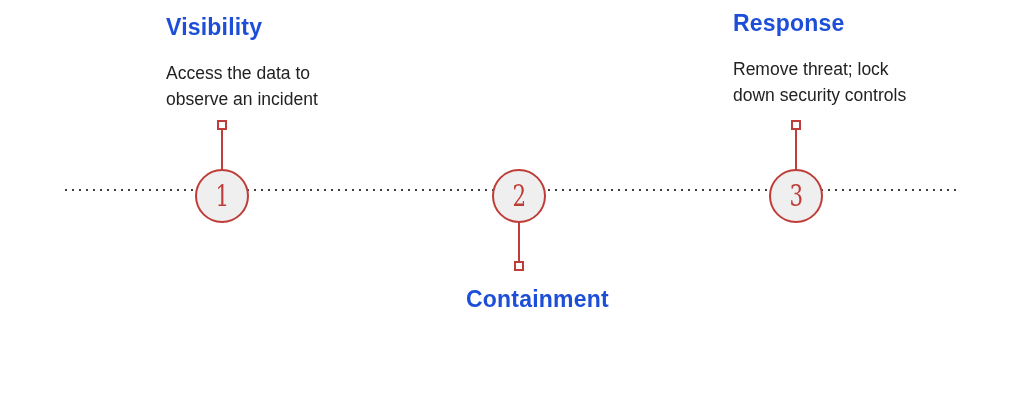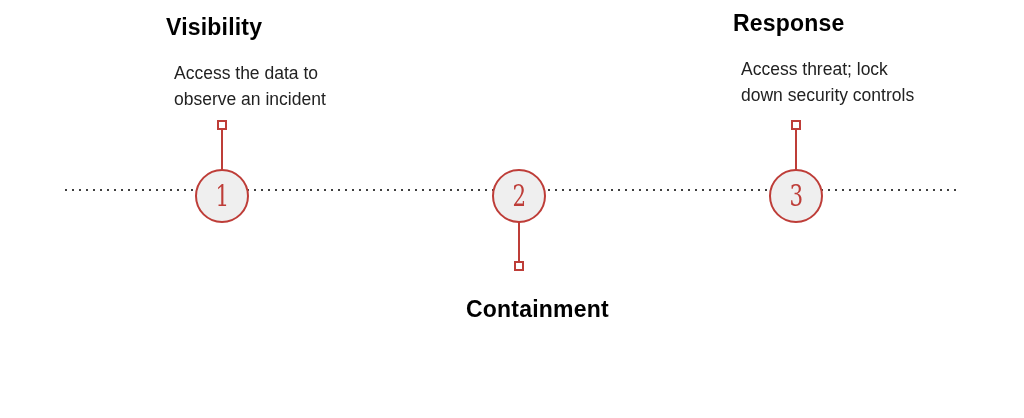--- a/index.html
+++ b/index.html
@@ -75,36 +75,36 @@
     background: #ffffff;
     z-index: 2;
   }
   .sq1 { left: 217px; top: 120px; }
   .sq2 { left: 514px; top: 261px; }
   .sq3 { left: 791px; top: 120px; }
 
   
   .label-block { position: absolute; width: 240px; }
   .lb1 { left: 166px; top: 14px; }
-  .lb2 { left: 466px; top: 296px; }
+  .lb2 { left: 466px; top: 286px; }
   .lb3 { left: 733px; top: 10px; }
 
   .milestone-title {
     font-size: 23px;
     font-weight: bold;
-    color: #000000;
+    color: #1d4ed8;
     letter-spacing: 0.2px;
     margin: 0 0 19px 0;
   }
   .milestone-desc {
     font-size: 17.5px;
     line-height: 26px;
     color: #222222;
     white-space: pre-line;
-    margin: 8px;
+    margin: 0;
   }
 </style>
 </head>
 <body>
 
 <div class="canvas">
 
   <div class="timeline-line"></div>
 
   <div class="label-block lb1">
@@ -122,21 +122,21 @@
     <span class="num">2</span>
   </div>
   <div class="stem s2"></div>
   <div class="sq-marker sq2"></div>
   <div class="label-block lb2">
     <div class="milestone-title">Containment</div>
   </div>
 
   <div class="label-block lb3">
     <div class="milestone-title">Response</div>
-    <div class="milestone-desc">Access threat; lock
+    <div class="milestone-desc">Remove threat; lock
 down security controls</div>
   </div>
   <div class="sq-marker sq3"></div>
   <div class="stem s3"></div>
   <div class="node-circle c3">
     <span class="num">3</span>
   </div>
 
 </div>
 

